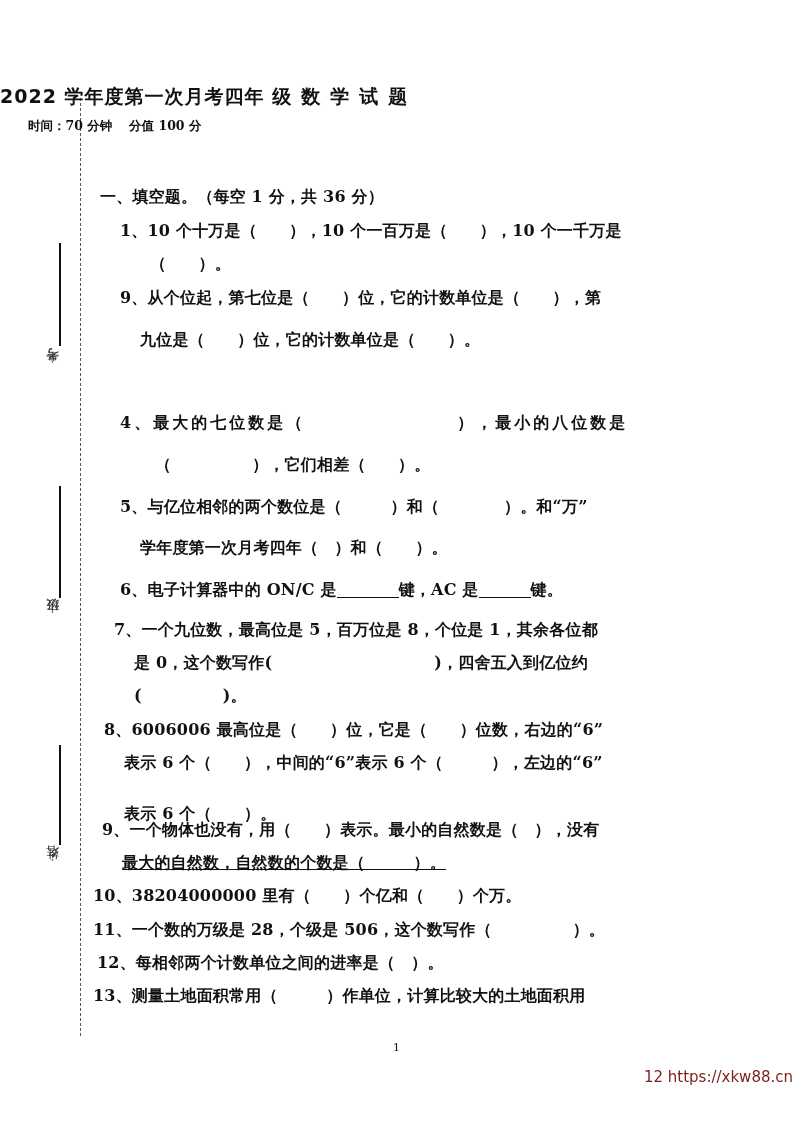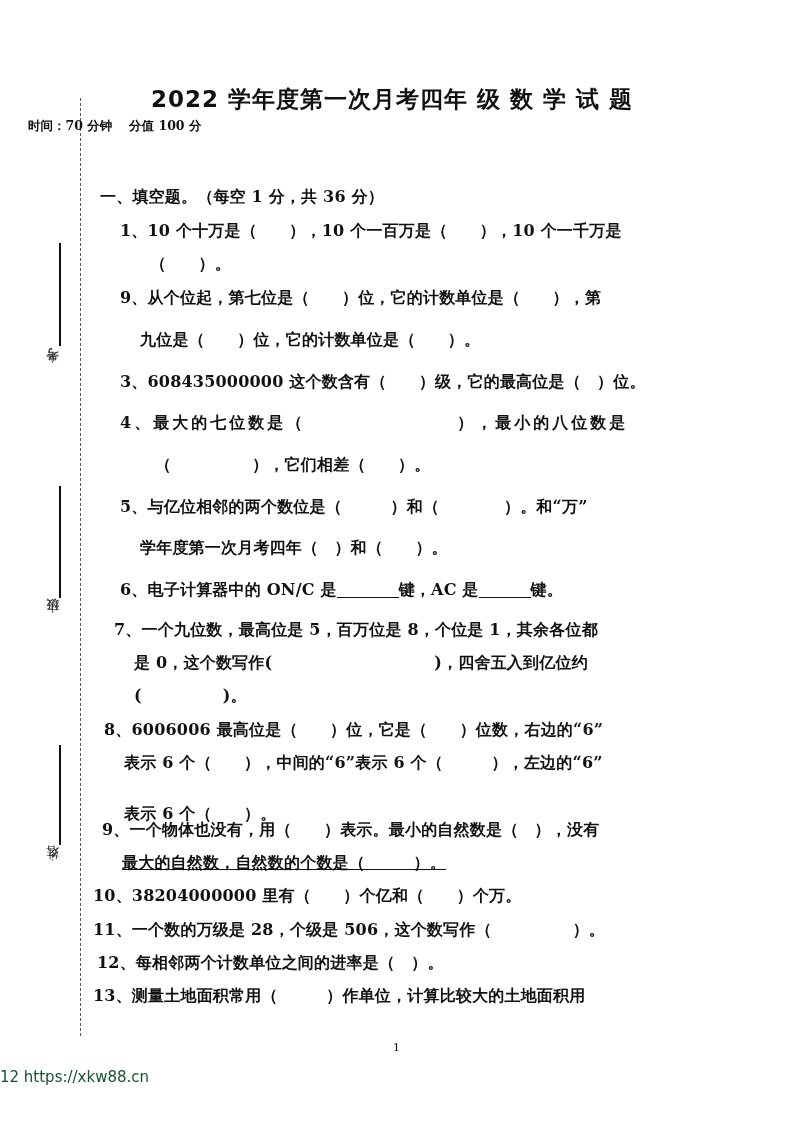--- a/index.html
+++ b/index.html
@@ -7,34 +7,34 @@
          font-family: "DejaVu Serif", "Liberation Serif", serif; color: #111; }
   .page { position: absolute; left: 0; top: 0; width: 793px; height: 1122px; }
 
   .dash-line { position: absolute; left: 80px; top: 98px; width: 0; height: 938px;
                border-left: 1.5px dashed #555; }
   .bind-line { position: absolute; left: 59px; width: 1.5px; background: #111; }
   .bind-label { position: absolute; left: 44px; font-size: 13px; color: #333;
                 writing-mode: vertical-rl; transform: rotate(180deg);
                 font-family: "DejaVu Sans", sans-serif; letter-spacing: 1px; }
 
-  .title { position: absolute; left: 0; width: 793px; top: 84px; text-align: center;
-           font-family: "DejaVu Sans", sans-serif; font-weight: bold; font-size: 23px; letter-spacing: 1px; }
+  .title { position: absolute; left: 0; width: 793px; top: 84px; text-align: left;
+           font-family: "DejaVu Sans", sans-serif; font-weight: bold; font-size: 19px; letter-spacing: 1px; }
   .title .spaced { letter-spacing: 10px; }
   .subtitle { position: absolute; left: 0; width: 793px; top: 118px; text-align: left;
               font-weight: bold; font-size: 12.5px; padding-left: 28px; box-sizing: border-box; }
 
   .line { position: absolute; font-size: 16px; font-weight: bold; white-space: pre;
           font-family: "DejaVu Serif", serif; letter-spacing: 0.2px; }
   .blank { display: inline-block; border-bottom: 1.5px solid #111; height: 1em; vertical-align: -3px; }
 
   .page-num { position: absolute; left: 0; width: 793px; top: 1041px; text-align: center;
               font-size: 11px; }
-  .watermark { position: absolute; left: 0; width: 793px; top: 1068px; text-align: left;
-               font-family: "DejaVu Sans", sans-serif; font-size: 15px; color: #14532d; }
+  .watermark { position: absolute; left: 0; width: 793px; top: 1068px; text-align: right;
+               font-family: "DejaVu Sans", sans-serif; font-size: 15px; color: #7f1d1d; }
 </style>
 </head>
 <body>
 
 <div class="page">
 
   <div class="dash-line"></div>
 
   <div class="bind-line" style="top:243px;height:103px;"></div>
   <div class="bind-label" style="top:356px;">考号：</div>
@@ -52,21 +52,20 @@
   <div class="subtitle">时间：70 分钟　 分值 100 分</div>
 
   <div class="line" style="left:100px;top:187px;">一、填空题。（每空 1 分，共 36 分）</div>
 
   <div class="line" style="left:120px;top:221px;">1、10 个十万是（　　），10 个一百万是（　　），10 个一千万是</div>
   <div class="line" style="left:150px;top:254px;">（　　）。</div>
 
   <div class="line" style="left:120px;top:288px;">9、从个位起，第七位是（　　）位，它的计数单位是（　　），第</div>
   <div class="line" style="left:140px;top:330px;">九位是（　　）位，它的计数单位是（　　）。</div>
 
-  <div class="line" style="left:120px;top:372px;">3、608435000000 这个数含有（　　）级，它的最高位是（　）位。</div>
 
   <div class="line" style="left:120px;top:413px;letter-spacing:3px;">4、最大的七位数是（　　　　　　　　），最小的八位数是</div>
   <div class="line" style="left:155px;top:455px;">（　　　　　），它们相差（　　）。</div>
 
   <div class="line" style="left:120px;top:497px;">5、与亿位相邻的两个数位是（　　　）和（　　　　）。和“万”</div>
   <div class="line" style="left:140px;top:538px;">学年度第一次月考四年（　）和（　　）。</div>
 
   <div class="line" style="left:120px;top:580px;"><span>6、电子计算器中的 ON/C 是</span><span class="blank" style="width:62px;"></span><span>键，AC 是</span><span class="blank" style="width:52px;"></span><span>键。</span></div>
 
   <div class="line" style="left:114px;top:620px;">7、一个九位数，最高位是 5，百万位是 8，个位是 1，其余各位都</div>

